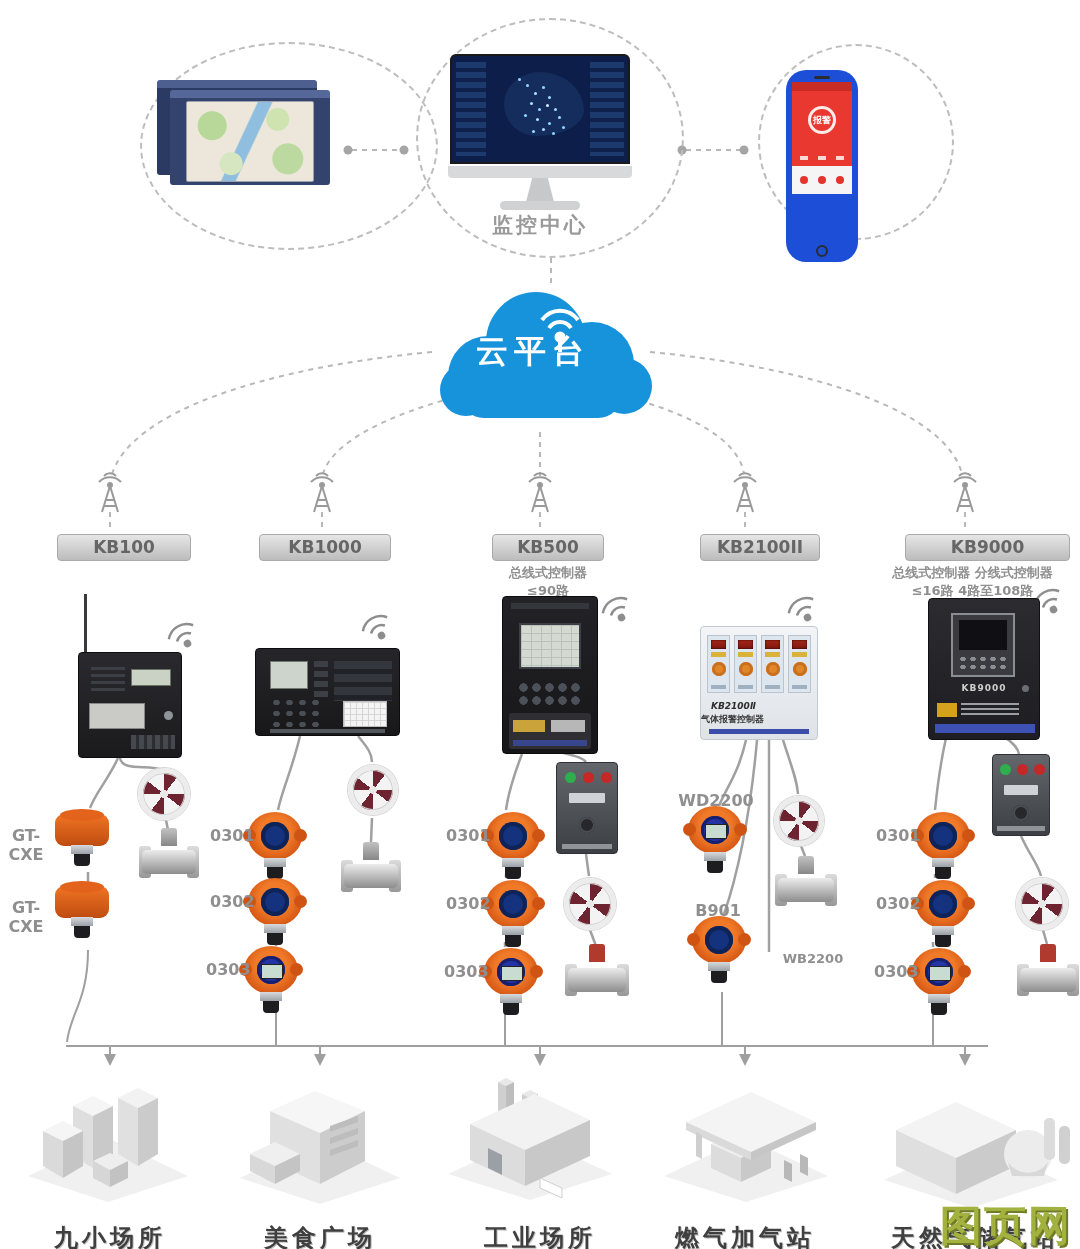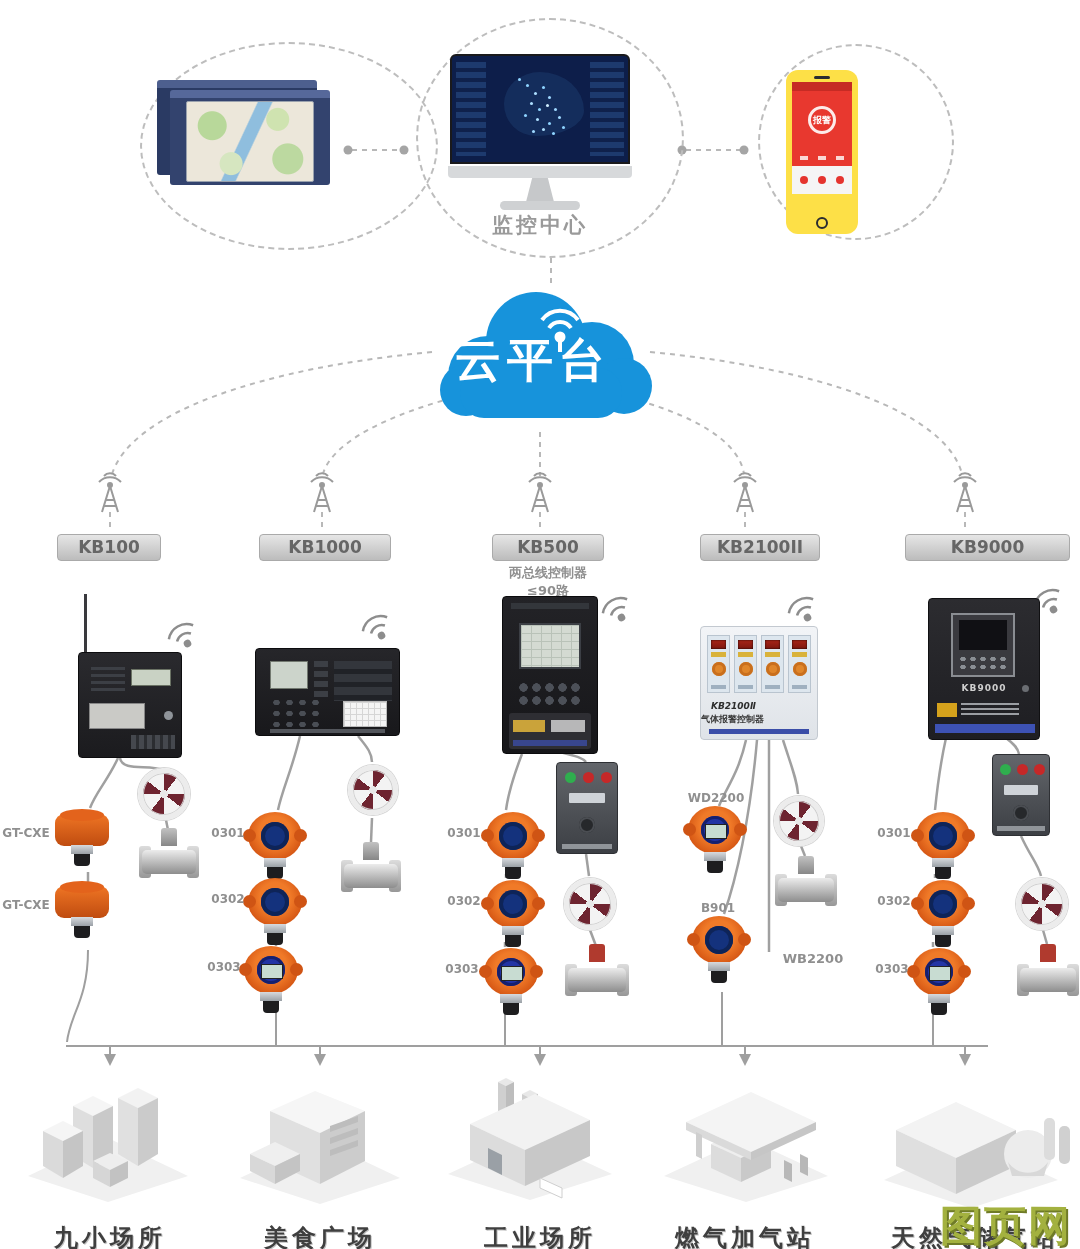--- a/index.html
+++ b/index.html
@@ -5,21 +5,21 @@
 *{margin:0;padding:0;box-sizing:border-box}
 body{background:#fff}
 .stage{position:relative;width:1080px;height:1249px;background:#fff;overflow:hidden;
   font-family:"DejaVu Sans",sans-serif}
 .abs{position:absolute}
 .dashc{position:absolute;border:2px dashed #bdbdbd;border-radius:50%}
 .graycap{position:absolute;color:#9a9a9a;font-weight:bold;text-align:center;letter-spacing:3px;font-size:21px;line-height:26px}
 .chip{position:absolute;height:27px;background:linear-gradient(#e6e6e6,#bcbcbc);border:1px solid #aaa;border-radius:4px;
   color:#666;font-weight:bold;font-size:17px;line-height:25px;text-align:center}
 .chipcap{position:absolute;color:#8f8f8f;font-size:13px;font-weight:bold;text-align:center;line-height:1.35}
-.detlabel{position:absolute;color:#8f8f8f;font-size:12px;font-weight:bold;text-align:center}
+.detlabel{position:absolute;color:#8f8f8f;font-size:16px;font-weight:bold;text-align:center}
 .scenelabel{position:absolute;width:190px;color:#3f3f3f;font-size:24px;font-weight:bold;text-align:center;letter-spacing:4px;text-shadow:1px 1px 0 #c2c2c2}
 
 .fan{position:absolute;border-radius:50%;border:5px solid #ececec;box-shadow:0 0 0 1px #d6d6d6,inset 0 0 0 1px #cfcfcf;
   background:radial-gradient(circle,#e8e8e8 0 13%,transparent 14%),
   conic-gradient(#6e2430 0 38deg,#f3f3f3 38deg 90deg,#6e2430 90deg 128deg,#f3f3f3 128deg 180deg,#6e2430 180deg 218deg,#f3f3f3 218deg 270deg,#6e2430 270deg 308deg,#f3f3f3 308deg 360deg)}
 
 .valve{position:absolute}
 .valve .vbody{position:absolute;left:0;bottom:4px;width:100%;height:24px;background:linear-gradient(#ececec,#8d8d8d);border-radius:5px}
 .valve .vfl{position:absolute;left:-3px;bottom:0;width:12px;height:32px;background:linear-gradient(#dcdcdc,#979797);border-radius:3px}
 .valve .vfr{position:absolute;right:-3px;bottom:0;width:12px;height:32px;background:linear-gradient(#dcdcdc,#979797);border-radius:3px}
@@ -227,21 +227,21 @@
     <div class="abs" style="left:4px;top:6px;width:30px;height:94px;background:repeating-linear-gradient(#1d3a6e 0 6px,rgba(20,40,80,.3) 6px 10px)"></div>
     <div class="abs" style="right:4px;top:6px;width:34px;height:94px;background:repeating-linear-gradient(#1d3a6e 0 6px,rgba(20,40,80,.3) 6px 10px)"></div>
     <div class="abs" style="left:52px;top:16px;width:80px;height:64px;background:#16305f;opacity:.85;border-radius:45% 55% 60% 40%/50% 60% 40% 50%"></div>
     <div class="mdots"></div>
   </div>
   <div class="abs" style="left:448px;top:166px;width:184px;height:12px;background:#d7d9db;border-radius:0 0 4px 4px"></div>
   <div class="abs" style="left:526px;top:178px;width:28px;height:24px;background:#c6c8ca;clip-path:polygon(22% 0,78% 0,100% 100%,0 100%)"></div>
   <div class="abs" style="left:500px;top:201px;width:80px;height:9px;background:#cfd1d3;border-radius:5px"></div>
   <div class="graycap" style="left:455px;top:212px;width:170px">监控中心</div>
 
-  <div class="abs" style="left:786px;top:70px;width:72px;height:164px;background:#fde047;border-radius:12px">
+  <div class="abs" style="left:786px;top:70px;width:72px;height:192px;background:#1d4ed8;border-radius:20px">
     <div class="abs" style="left:28px;top:6px;width:16px;height:3px;background:#2a2c30;border-radius:2px"></div>
     <div class="abs" style="left:6px;top:12px;width:60px;height:84px;background:#e8382f">
       <div class="abs" style="left:0;top:0;width:60px;height:9px;background:#c62b24"></div>
       <div class="abs" style="left:16px;top:24px;width:28px;height:28px;border:3px solid rgba(255,255,255,.9);border-radius:50%;color:#fff;font-size:9px;font-weight:bold;text-align:center;line-height:22px">
         <span>报警</span>
       </div>
       <div class="abs" style="left:8px;bottom:6px;width:44px;height:4px;background:repeating-linear-gradient(90deg,rgba(255,255,255,.8) 0 8px,transparent 8px 18px)"></div>
     </div>
     <div class="abs" style="left:6px;top:96px;width:60px;height:28px;background:#f5f5f5">
       <div class="abs" style="left:8px;top:10px;width:8px;height:8px;border-radius:50%;background:#e5342e"></div>
@@ -260,31 +260,35 @@
         <circle cx="42" cy="106" r="26"></circle>
       <rect x="36" y="84" width="162" height="50" rx="24"></rect>
     </g>
     <g stroke="#ffffff" stroke-width="4" fill="none">
       <path d="M118,36 A22,22 0 0 1 154,36"></path>
         <path d="M125,44 A13,13 0 0 1 147,44"></path>
       <circle cx="136" cy="53" r="3.5" fill="#ffffff"></circle>
         <path d="M136,53 L136,68"></path>
     </g>
   </svg>
-  <div class="abs" style="left:448px;top:330px;width:170px;text-align:center;color:#fff;font-size:46px;font-weight:bold;letter-spacing:6px">云平台</div>
-
-  <div class="chip" style="left:57px;top:534px;width:104px">KB100</div>
+  <div class="abs" style="left:448px;top:330px;width:170px;text-align:center;color:#fff;font-size:32px;font-weight:bold;letter-spacing:6px">云平台</div>
+
+  <div class="chip" style="left:57px;top:534px;width:134px">KB100</div>
   <div class="chip" style="left:259px;top:534px;width:132px">KB1000</div>
   <div class="chip" style="left:492px;top:534px;width:112px">KB500</div>
   <div class="chip" style="left:700px;top:534px;width:120px">KB2100II</div>
   <div class="chip" style="left:905px;top:534px;width:165px">KB9000</div>
 
   <div class="chipcap" style="left:448px;top:564px;width:200px">
-    <div>两总线控制器</div>
+    <div>总线式控制器</div>
     <div>≤90路</div>
+  </div>
+  <div class="chipcap" style="left:865px;top:564px;width:215px">
+    <div>总线式控制器 分线式控制器</div>
+    <div>≤16路 4路至108路</div>
   </div>
 
   <div class="abs" style="left:84px;top:594px;width:3px;height:62px;background:#3a3a3e"></div>
   <div class="ctrl" style="left:78px;top:652px;width:104px;height:106px;background:linear-gradient(#2a2a2e,#1b1b1e);border:1px solid #0d0d0f">
     <div class="c-in" style="left:12px;top:14px;width:34px;height:28px;background:repeating-linear-gradient(#3c3f45 0 3px,transparent 3px 7px)"></div>
     <div class="c-in" style="left:52px;top:16px;width:40px;height:17px;background:#c9d2c4;border:1px solid #6a7264"></div>
     <div class="c-in" style="left:10px;top:50px;width:56px;height:26px;background:#e8e8e3;opacity:.85;border:1px solid #999"></div>
     <div class="c-in" style="left:52px;top:82px;width:44px;height:14px;background:repeating-linear-gradient(90deg,#45484e 0 5px,#2b2d31 5px 8px)"></div>
     <div class="c-in" style="right:8px;top:58px;width:9px;height:9px;border-radius:50%;background:#8f949a"></div>
   </div>

